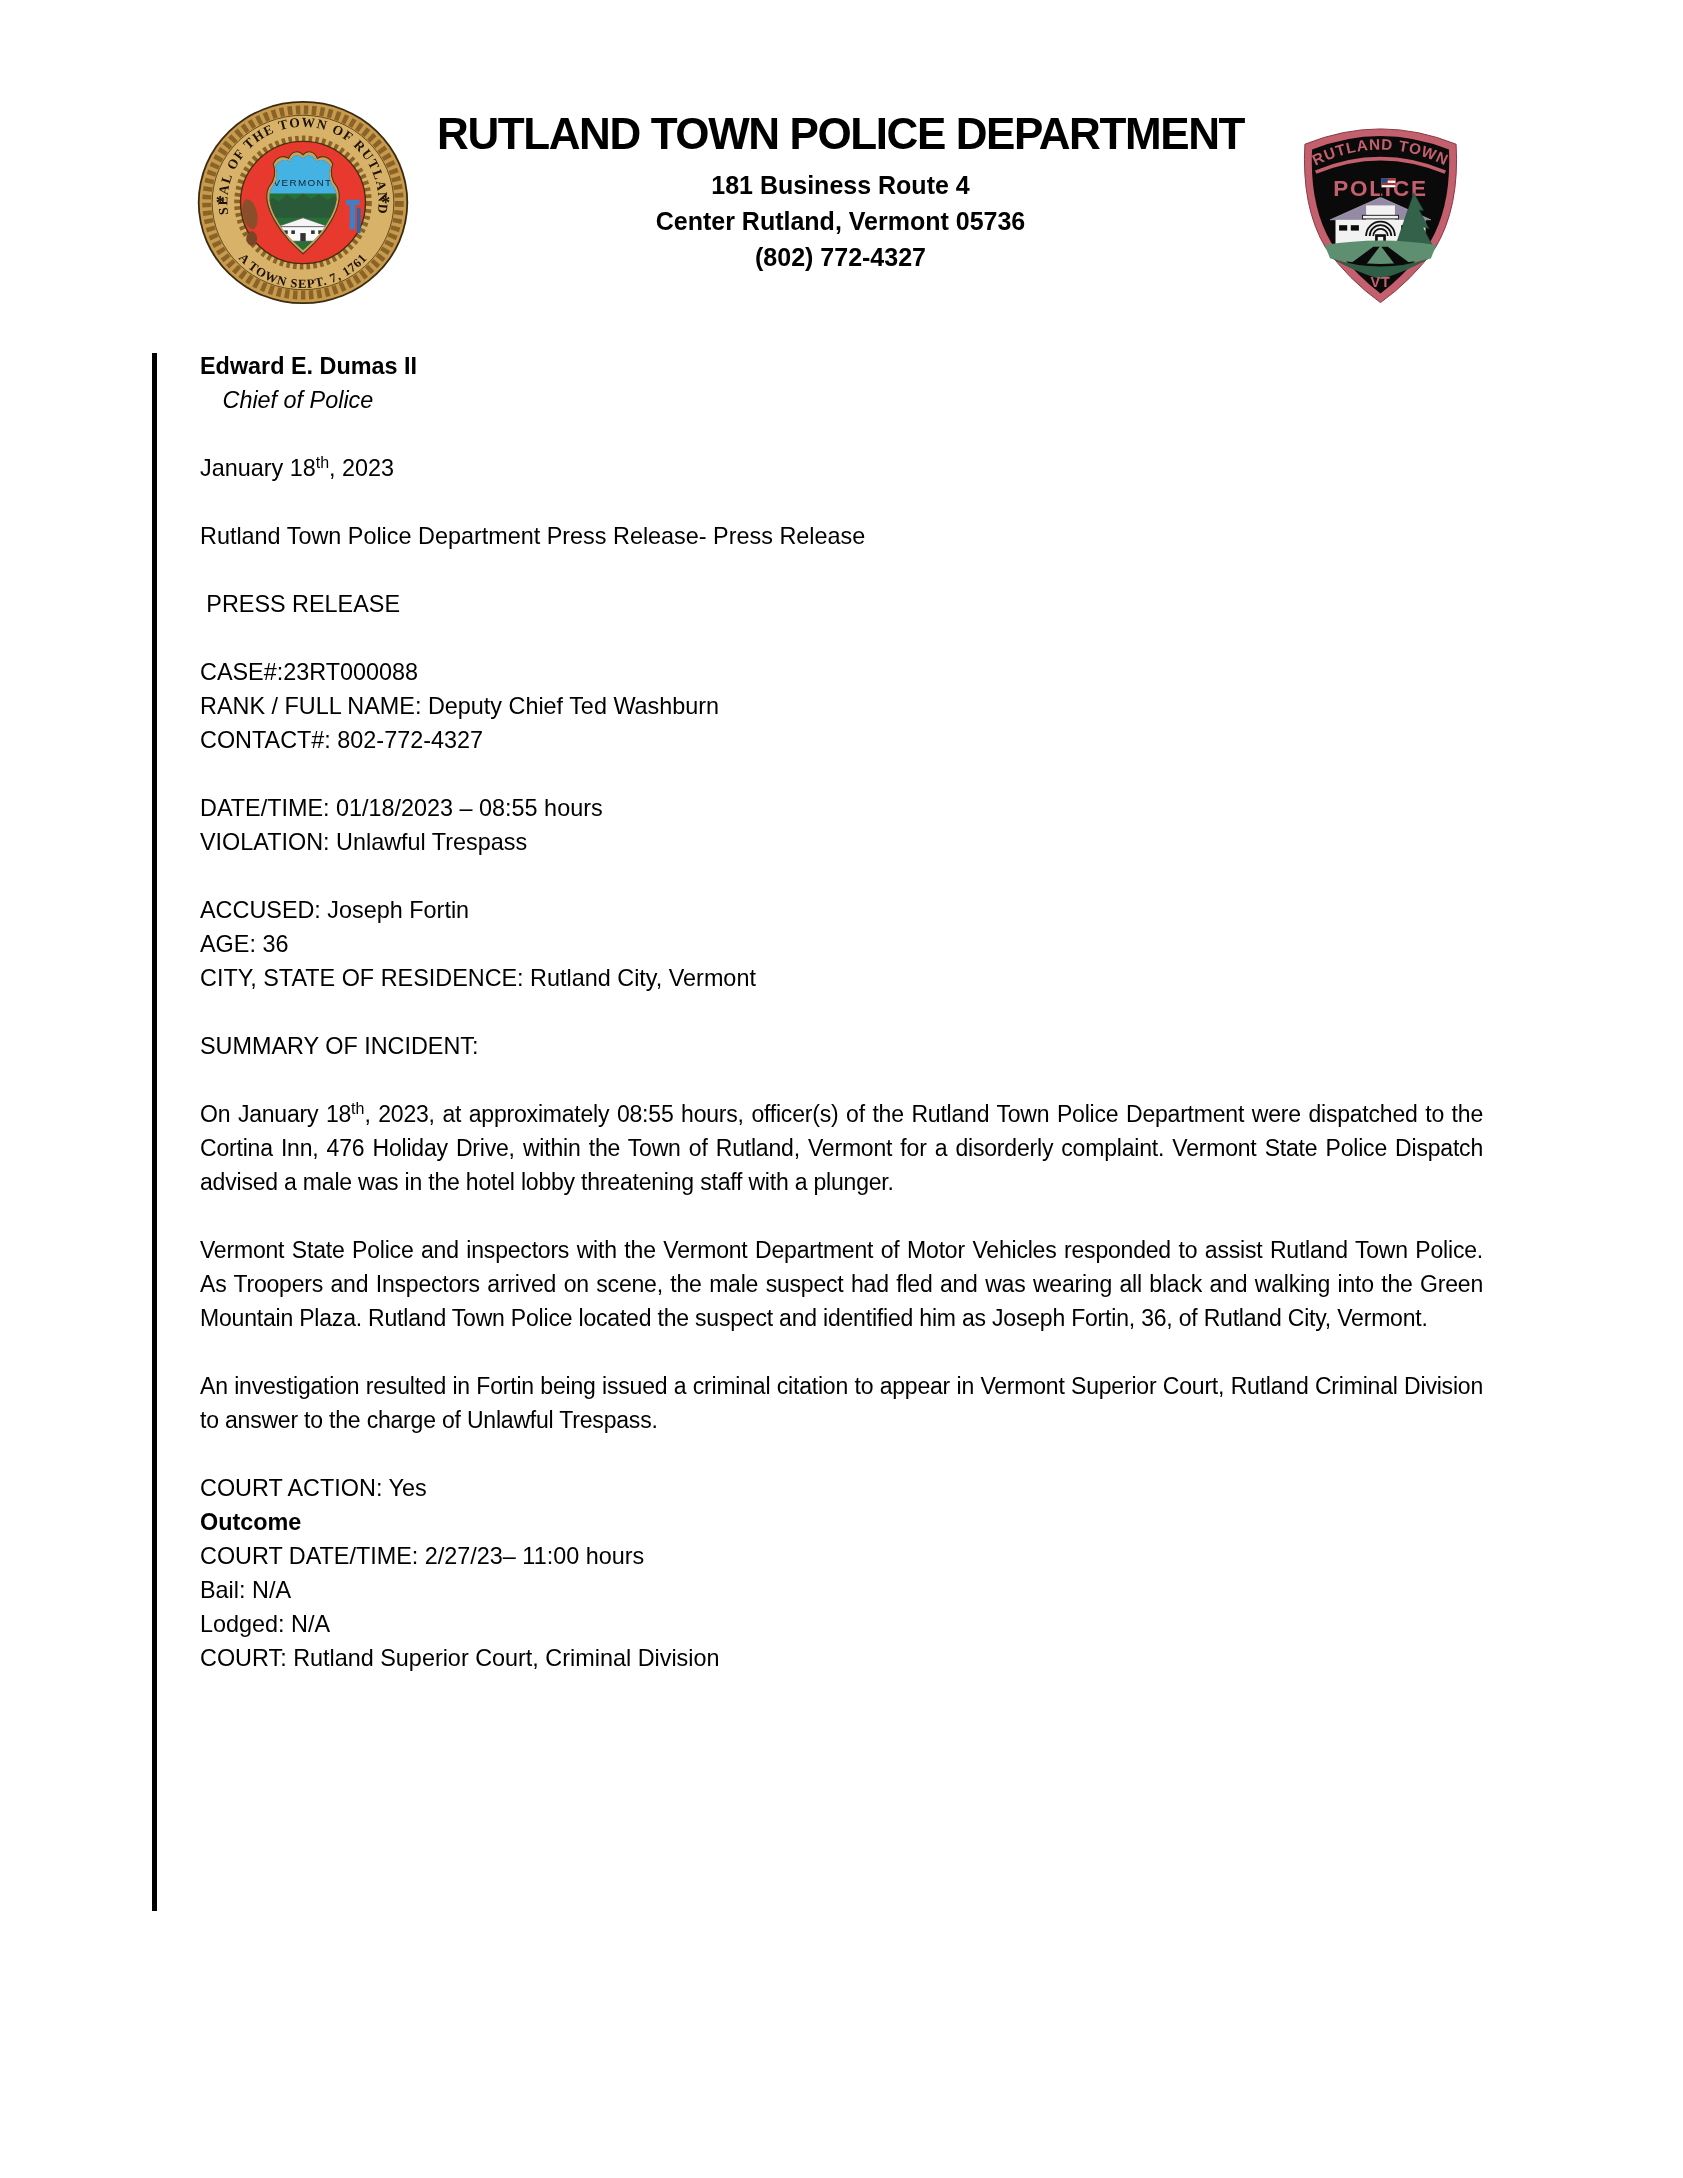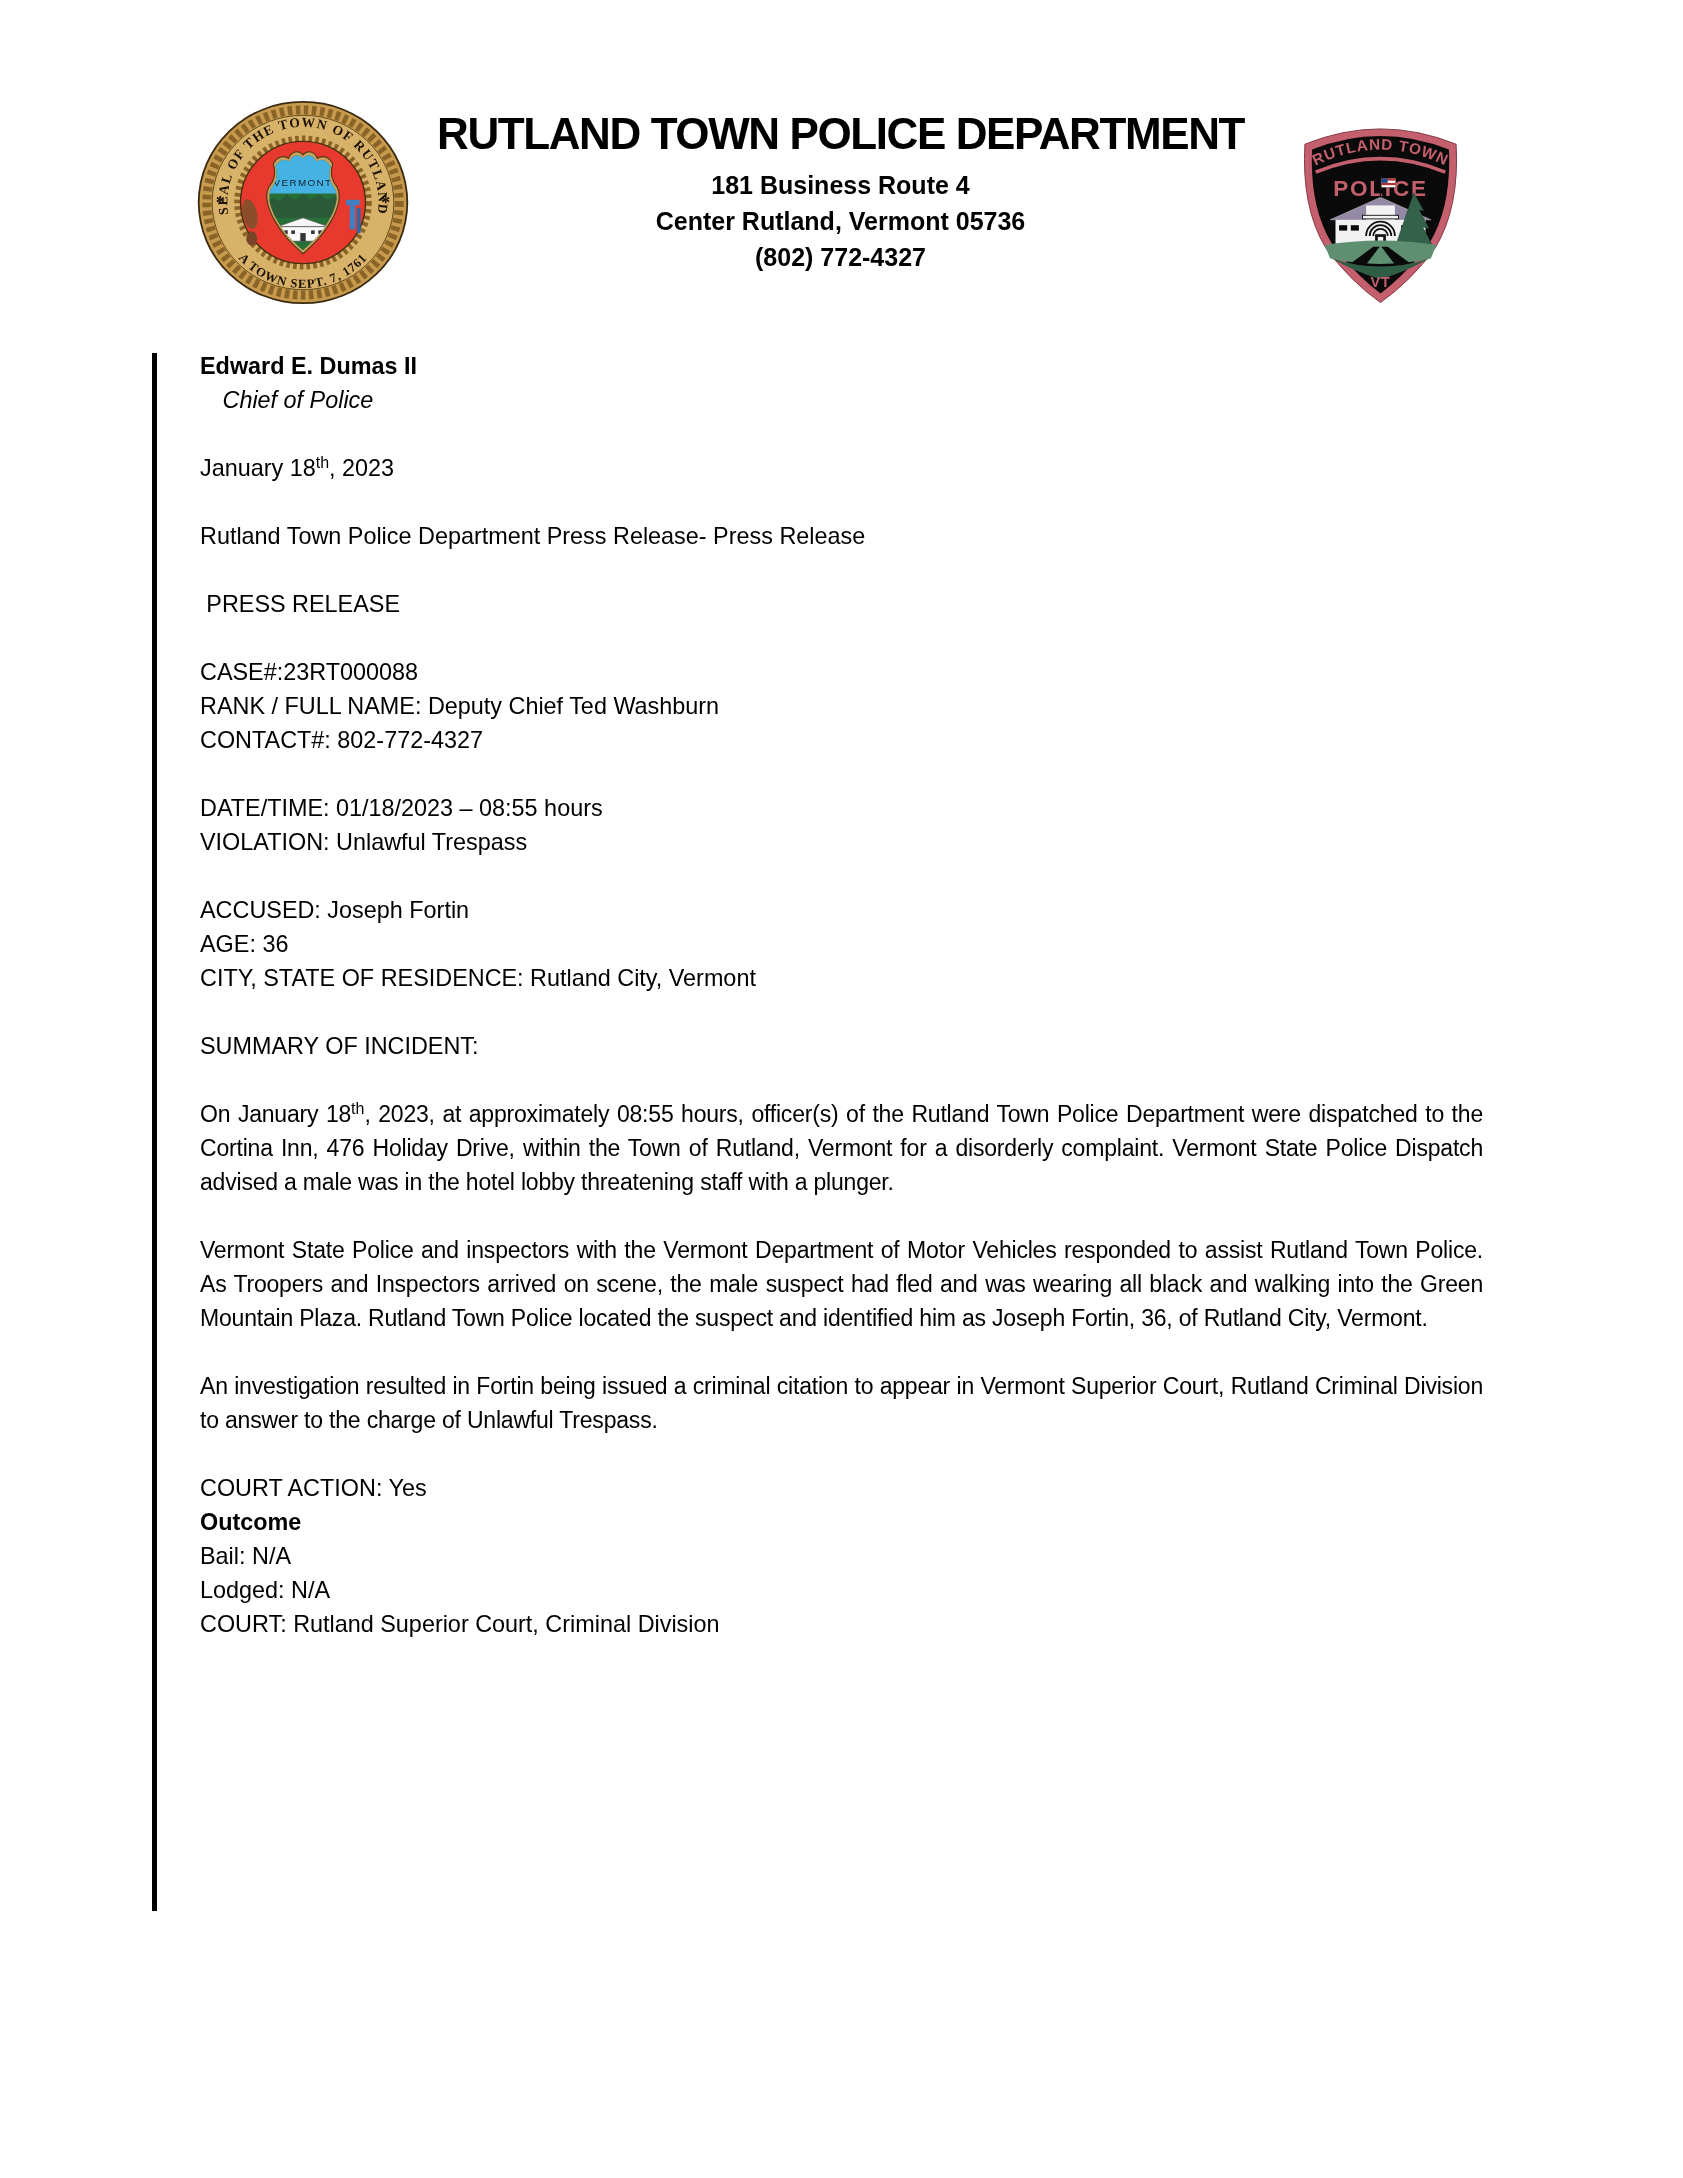--- a/index.html
+++ b/index.html
@@ -225,19 +225,20 @@
     <p class="para">Vermont State Police and inspectors with the Vermont Department of Motor Vehicles responded to assist Rutland Town Police. As Troopers and Inspectors arrived on scene, the male suspect had fled and was wearing all black and walking into the Green Mountain Plaza. Rutland Town Police located the suspect and identified him as Joseph Fortin, 36, of Rutland City, Vermont.</p>
 
     <div class="gap"></div>
 
     <p class="para">An investigation resulted in Fortin being issued a criminal citation to appear in Vermont Superior Court, Rutland Criminal Division to answer to the charge of Unlawful Trespass.</p>
 
     <div class="gap"></div>
 
     <div class="line">COURT ACTION: Yes</div>
     <div class="line bold">Outcome</div>
+    <div class="line">COURT DATE/TIME: 2/27/23– 11:00 hours</div>
     <div class="line">Bail: N/A</div>
     <div class="line">Lodged: N/A</div>
     <div class="line">COURT: Rutland Superior Court, Criminal Division</div>
 
   </div>
 </div>
 
 
 </body></html>

